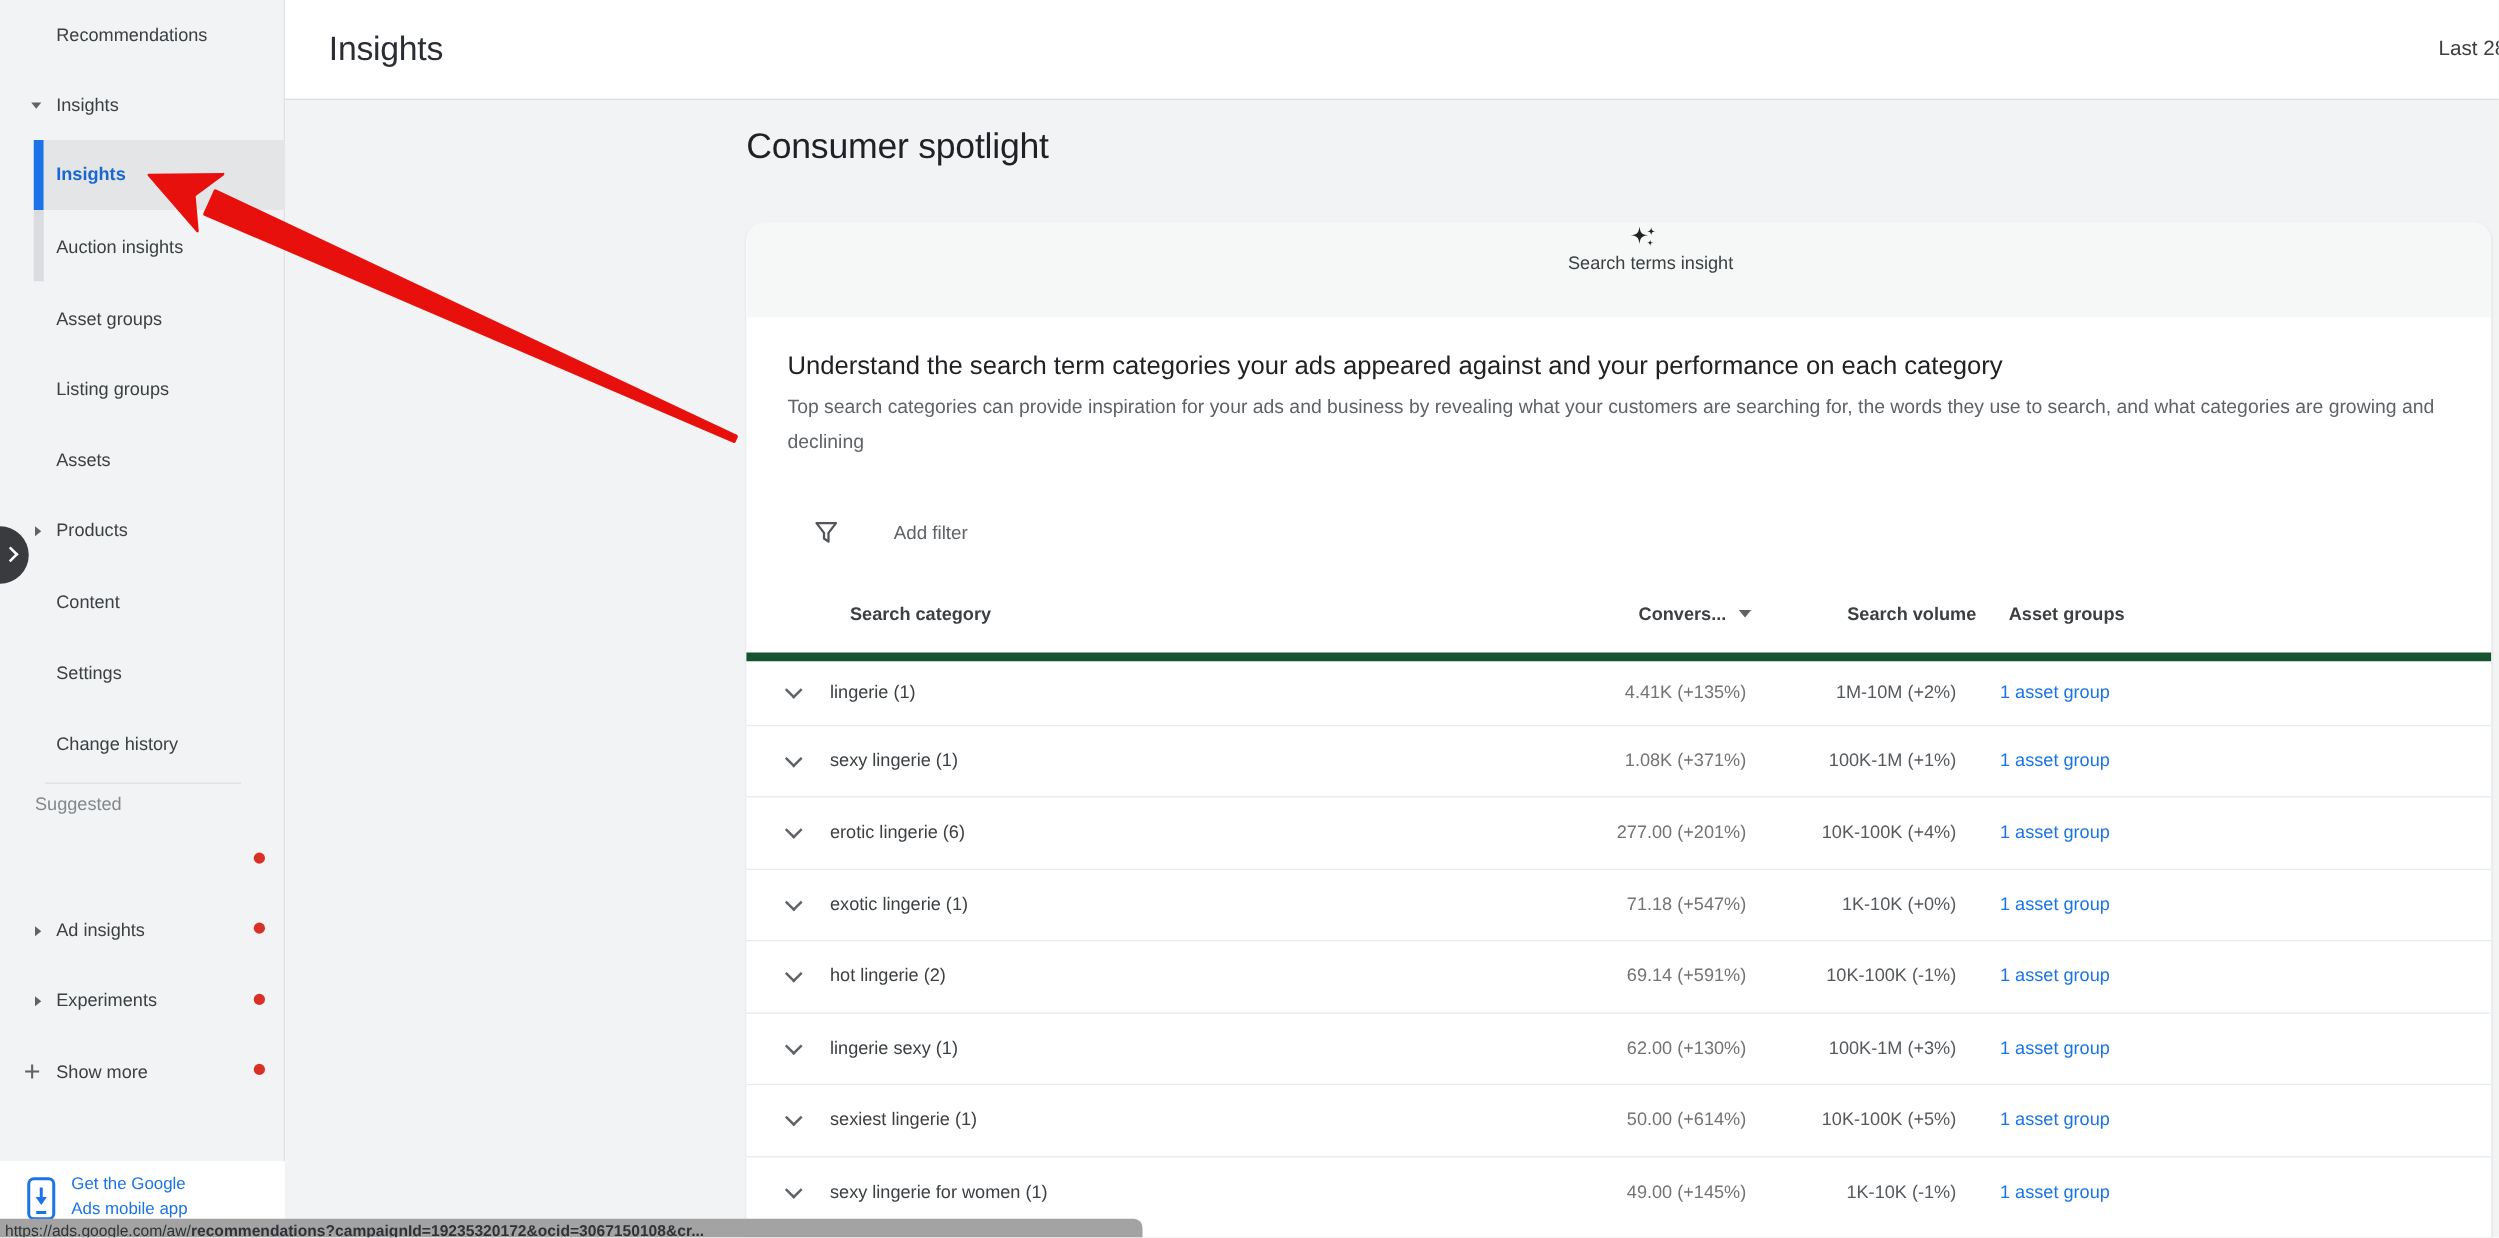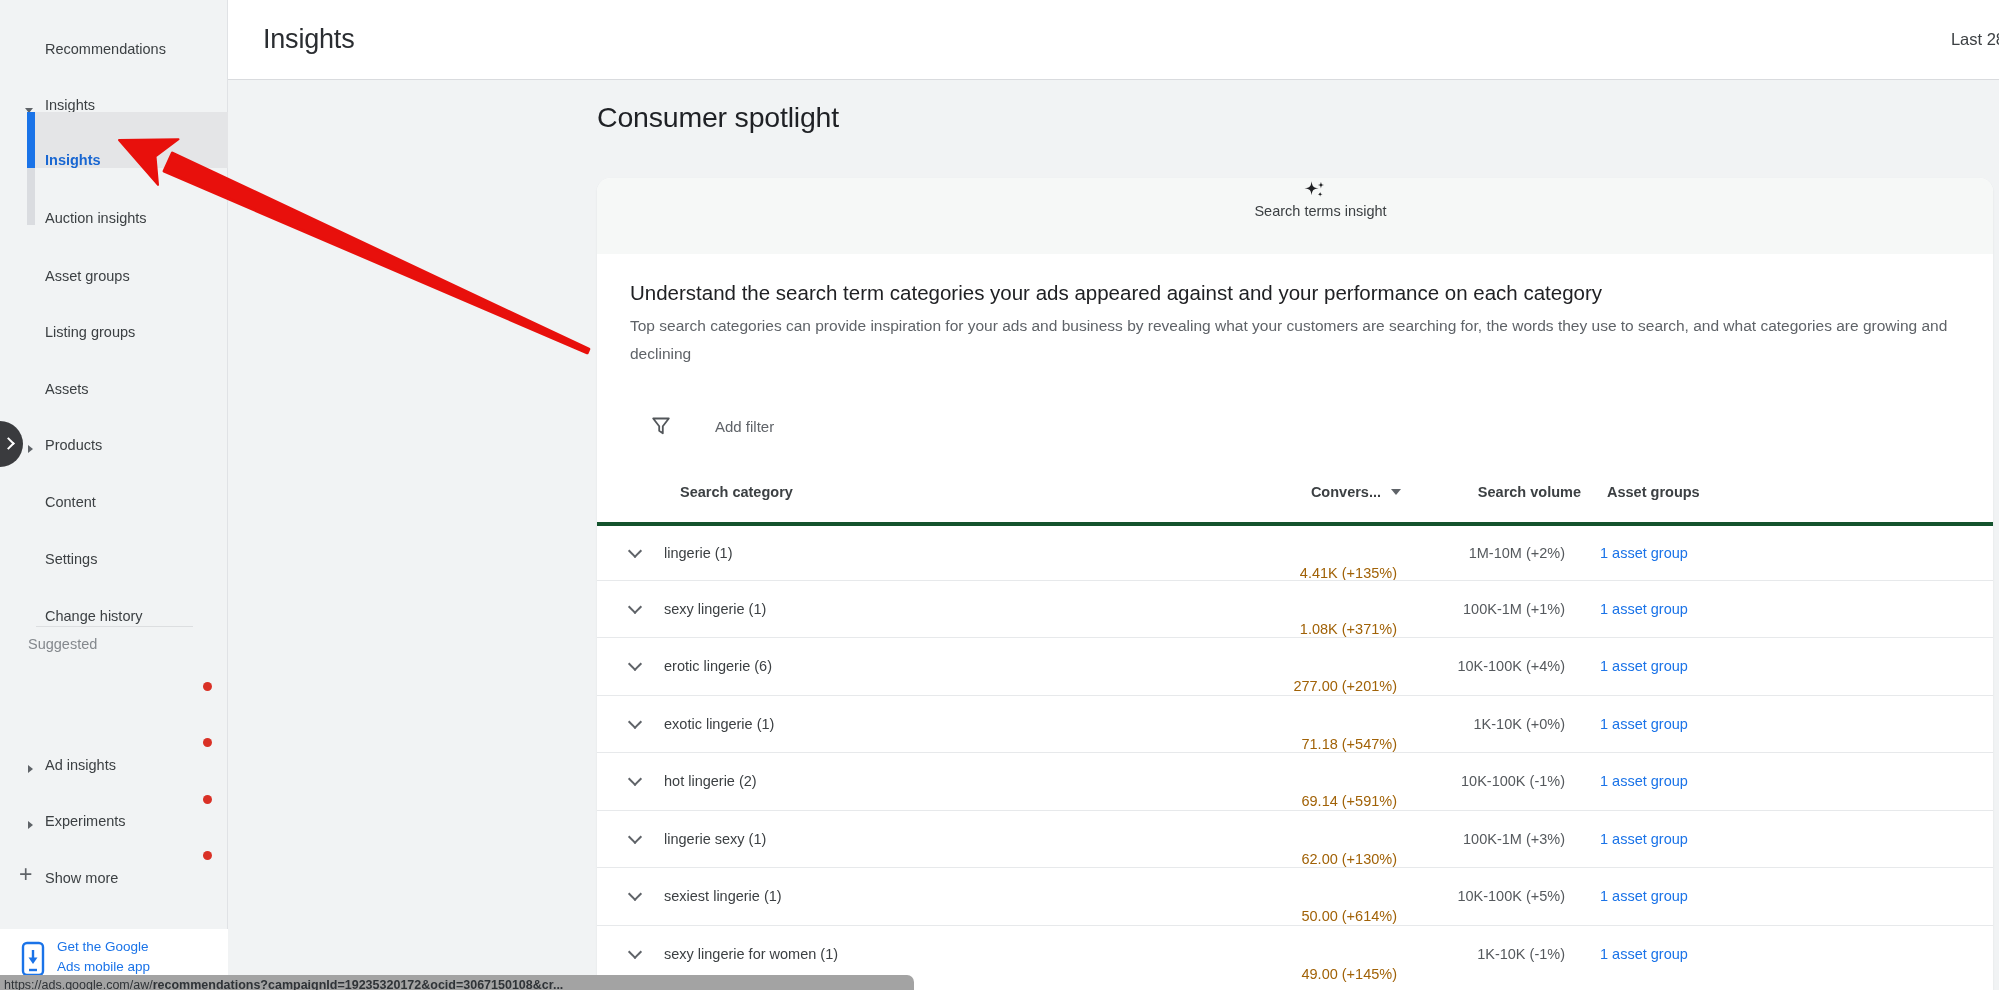--- a/index.html
+++ b/index.html
@@ -11,21 +11,21 @@
     color:#3c4043;
   }
 
   
   .sidebar {
     position:absolute; left:0; top:0; bottom:0; width:228px;
     background:#f1f3f4; border-right:1px solid #e0e2e5; z-index:5;
   }
   .nav-item {
     position:absolute; left:0; width:228px; height:57px;
-    display:flex; align-items:flex-end; padding-left:45px;
+    display:flex; align-items:center; padding-left:45px;
     font-size:14.5px; color:#3c4043; cursor:pointer;
   }
   .nav-item.sel {
     left:35px; width:193px; height:56px; padding-left:10px;
     background:#e4e5e7; color:#1967d2; font-weight:bold;
   }
   .blue-bar { position:absolute; left:27px; top:112px; width:8px; height:56px; background:#1a73e8; }
   .gray-track { position:absolute; left:27px; top:168px; width:8px; height:57px; background:#dadce0; }
   .caret-down {
     position:absolute; left:25px; width:0; height:0;
@@ -105,29 +105,29 @@
   .th-vol { left:768px; width:200px; text-align:right; }
   .th-assets { left:994px; }
   .sort-tri {
     display:inline-block; width:0; height:0; margin-left:10px; vertical-align:2px;
     border-left:5.5px solid transparent; border-right:5.5px solid transparent;
     border-top:6.5px solid #5f6368;
   }
 
   .tbody { position:absolute; left:0; top:344px; right:0; }
   .trow { position:relative; height:57.5px; border-top:1px solid #e7e9eb; font-size:14.5px; cursor:pointer; }
-  .trow:first-child { border-top:4px solid #14532d; }
+  .trow:first-child { border-top:7px solid #14532d; }
   .row-chev {
     position:absolute; left:33px; top:50%; width:10px; height:10px;
     transform:translateY(-70%) rotate(45deg);
     border-right:2px solid #5f6368; border-bottom:2px solid #5f6368; cursor:pointer;
   }
   .td { position:absolute; top:50%; transform:translateY(-50%); }
   .td-cat { left:67px; color:#3c4043; }
-  .td-conv { left:550px; width:250px; text-align:right; color:#a16207;margin-top:20px; }
+  .td-conv { left:550px; width:250px; text-align:right; color:#737373; }
   .td-vol { left:818px; width:150px; text-align:right; color:#55595d; }
   .td-assets { left:1003px; color:#1a73e8; cursor:pointer; }
 
   
   .arrow-overlay { position:absolute; left:0; top:0; width:1999px; height:990px; z-index:40; pointer-events:none; }
 
   
   .status-bar {
     position:absolute; left:0; bottom:0; width:914px; height:15px;
     background:#a3a3a3; border-top-right-radius:7px; z-index:60;

